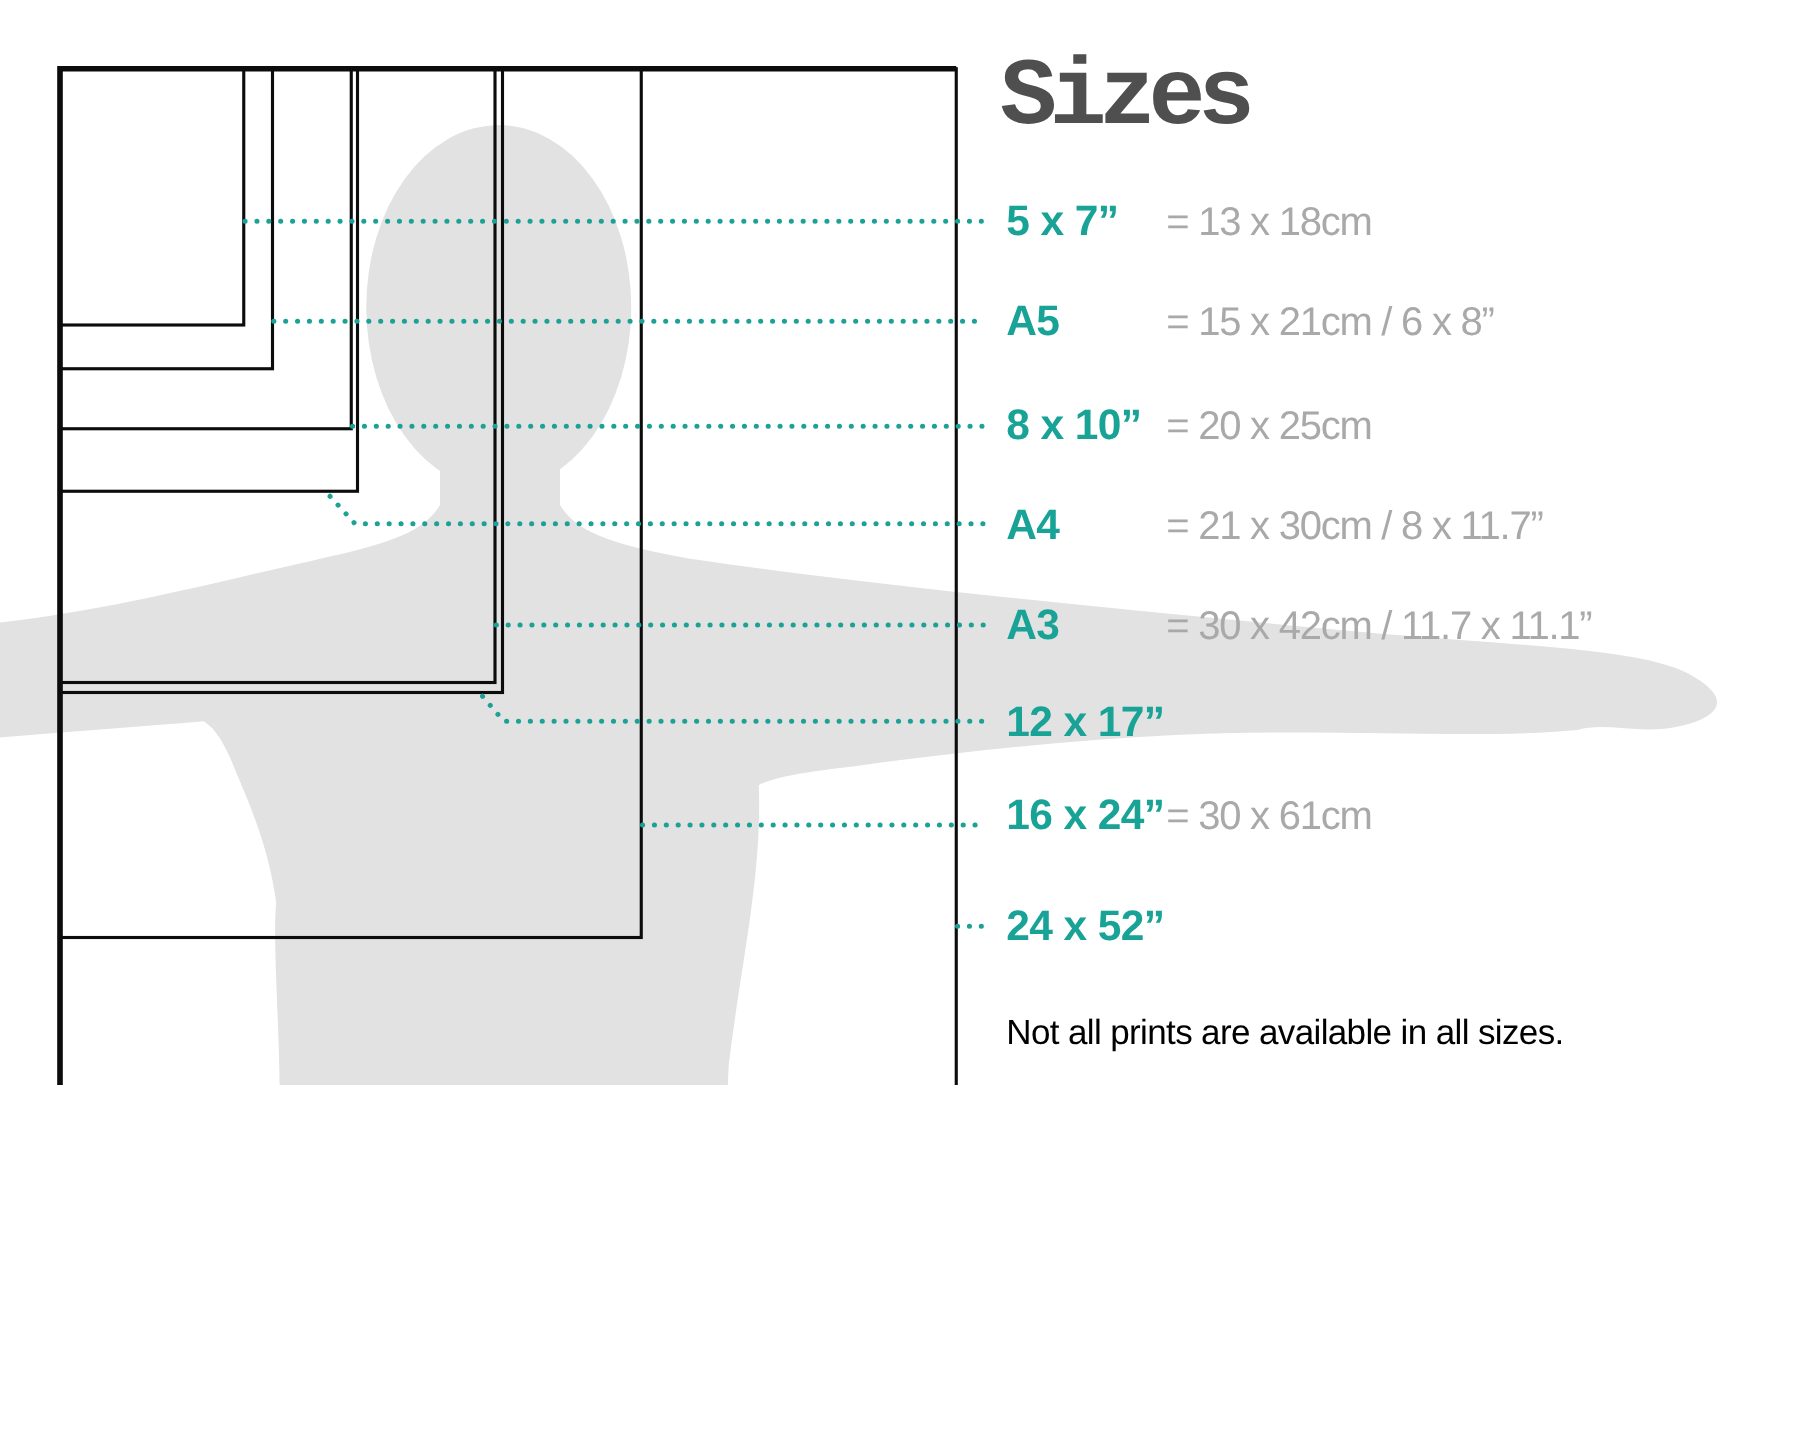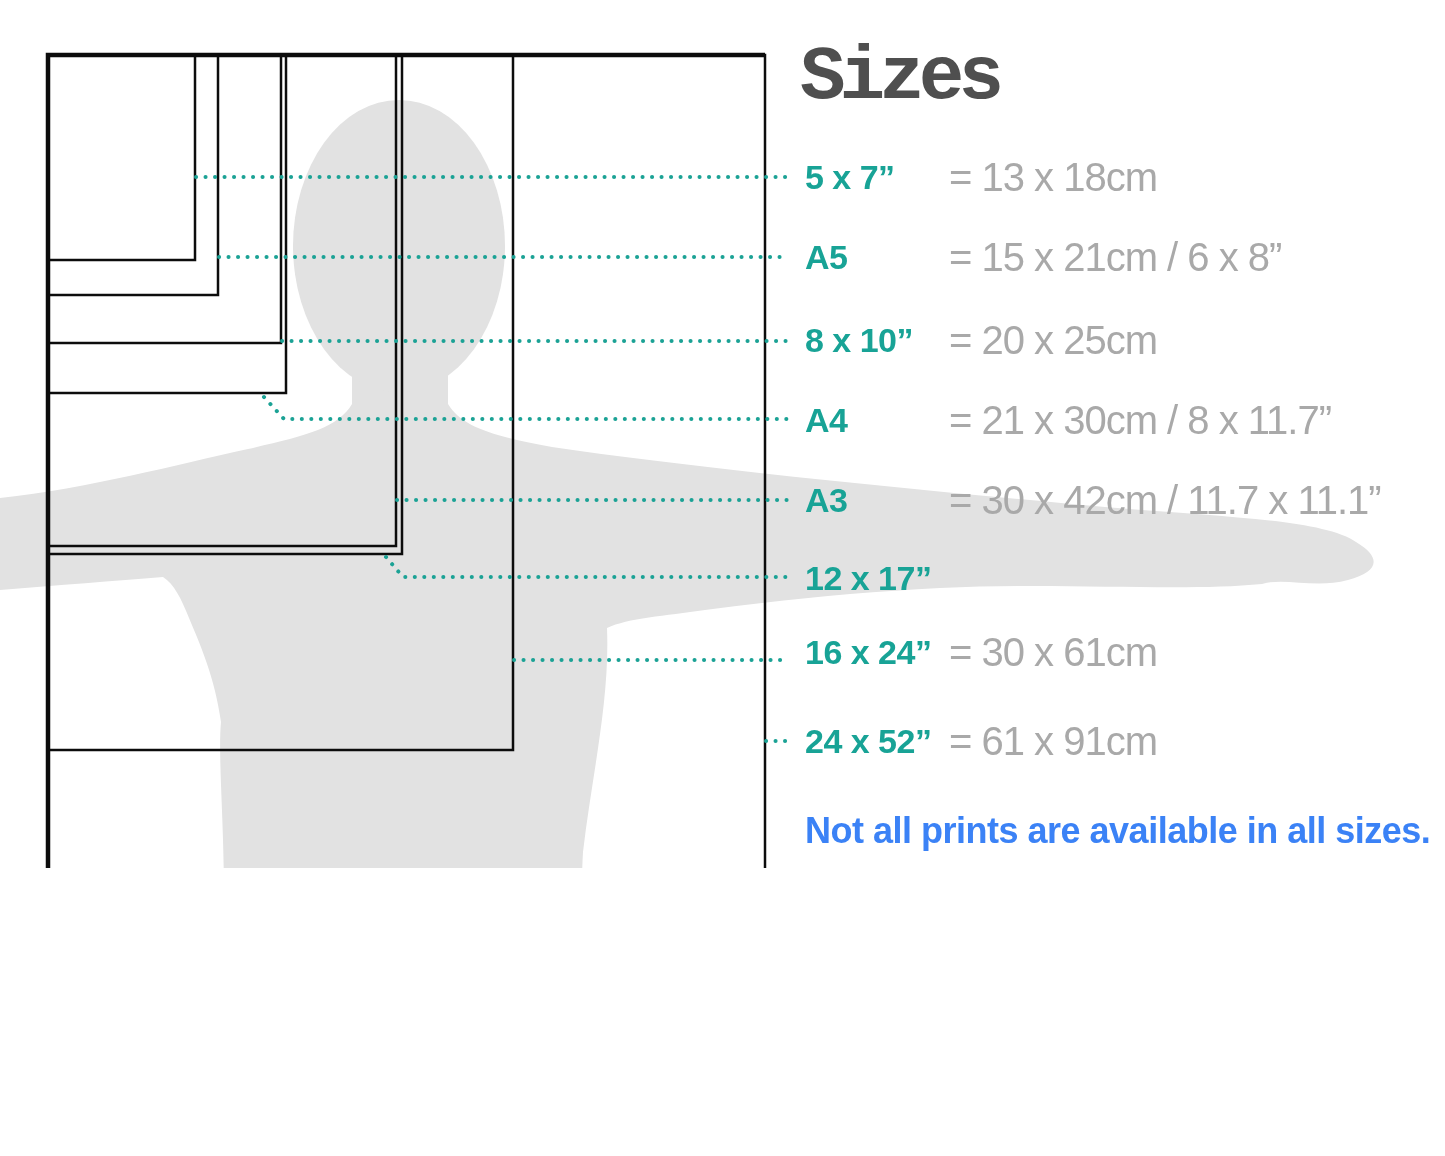--- a/index.html
+++ b/index.html
@@ -12,35 +12,35 @@
   }
   .canvas svg{position:absolute;left:0;top:0;}
   .title{
     position:absolute;left:800px;top:40px;
     font-family:"Liberation Mono","DejaVu Sans Mono",monospace;
     font-weight:bold;font-size:76px;letter-spacing:-6px;
     color:#4f4f4f;line-height:1;
   }
   .size-row{
     position:absolute;left:805px;height:48px;
-    display:flex;align-items:center;white-space:nowrap;gap:16px;
+    display:flex;align-items:center;white-space:nowrap;
   }
   .size-row .lbl{
     display:inline-block;width:128px;flex:0 0 128px;
     font-weight:bold;font-size:34px;letter-spacing:-0.5px;
     color:#18a396;
   }
   .size-row .val{
-    font-size:40px;letter-spacing:-1px;
+    font-size:32px;letter-spacing:-1px;
     color:#a9a9a9;
   }
   .note{
     position:absolute;left:805px;top:810px;
-    font-weight:bold;font-size:36px;letter-spacing:-0.5px;
-    color:#3b82f6;
+    font-weight:normal;font-size:28px;letter-spacing:-0.5px;
+    color:#000000;
   }
   .rects rect{fill:none;stroke:#0c0c0c;stroke-width:2.5;}
   .leaders path{
     fill:none;stroke:#1ba295;stroke-width:4;
     stroke-linecap:round;stroke-dasharray:0.1 9.4;
   }
 </style>
 </head>
 <body>
 
@@ -123,18 +123,17 @@
   </div>
   <div class="size-row" style="top:554px">
     <span class="lbl">12 x 17”</span>
   </div>
   <div class="size-row" style="top:628px">
     <span class="lbl">16 x 24”</span>
     <span class="val">= 30 x 61cm</span>
   </div>
   <div class="size-row" style="top:717px">
     <span class="lbl">24 x 52”</span>
-    <span class="val">= 61 x 91cm</span>
   </div>
 
   <div class="note">Not all prints are available in all sizes.</div>
 
 </div>
 
 </body></html>

